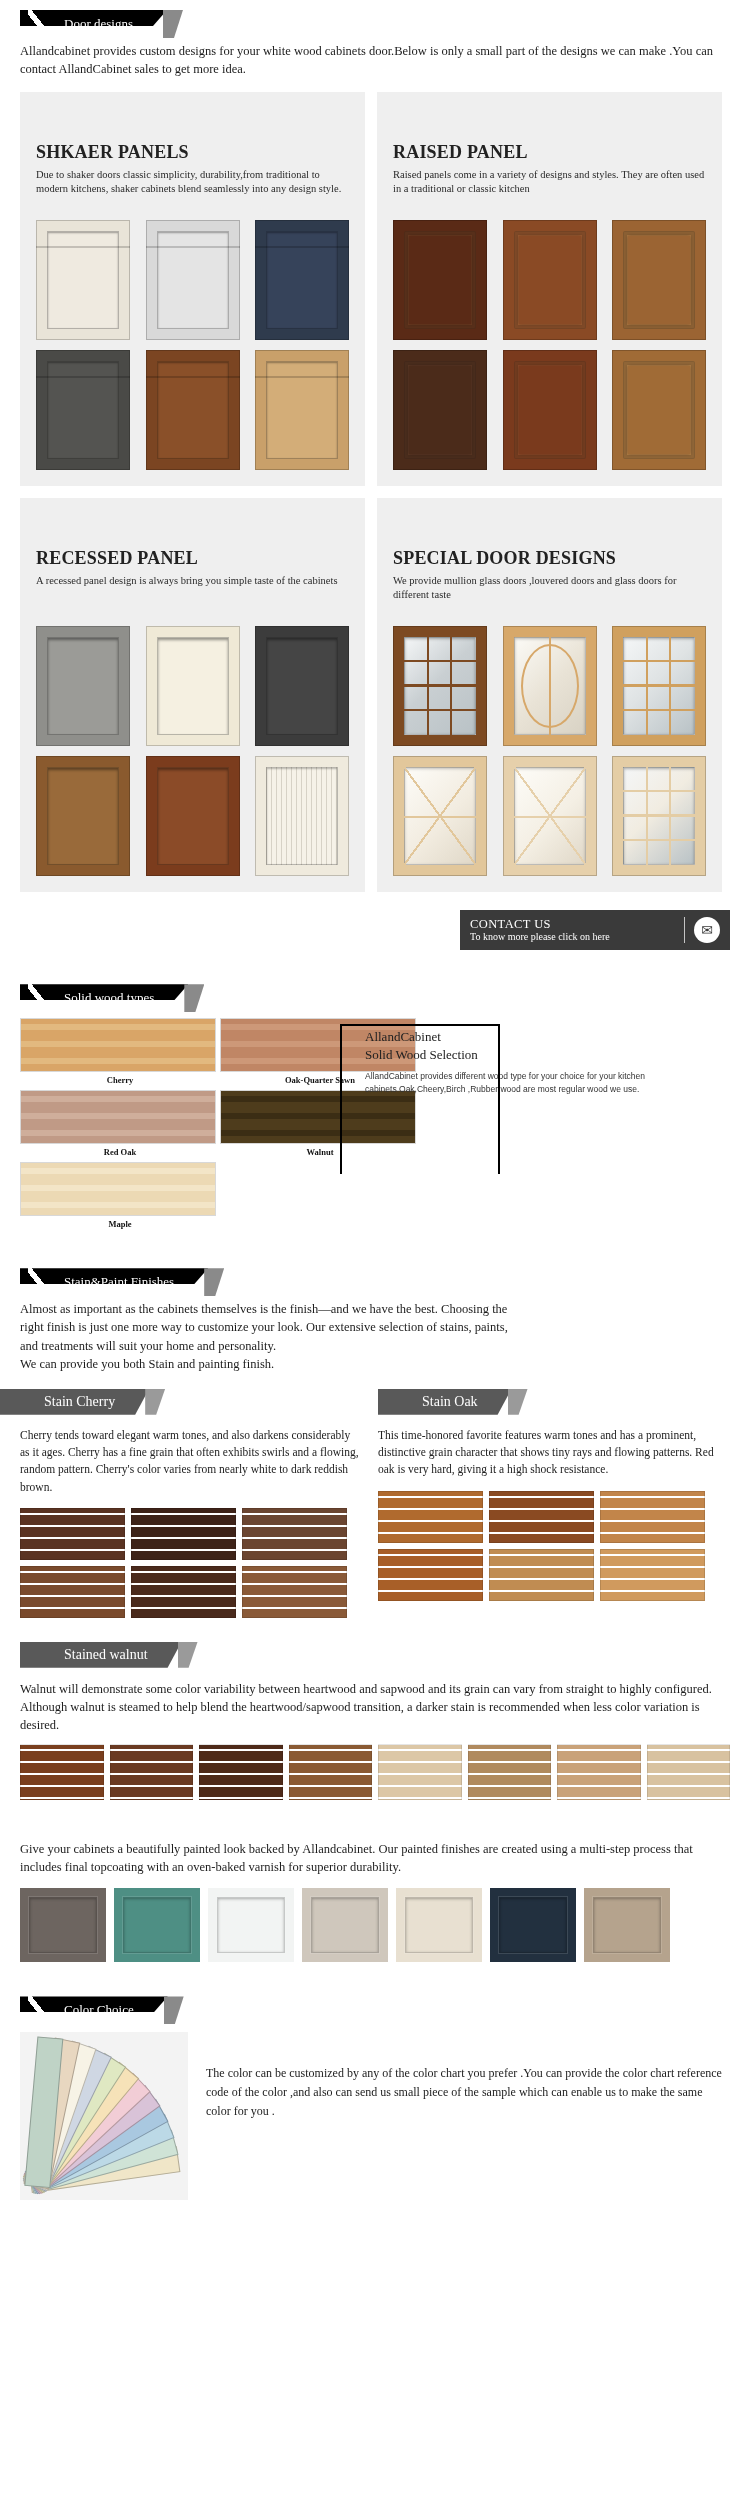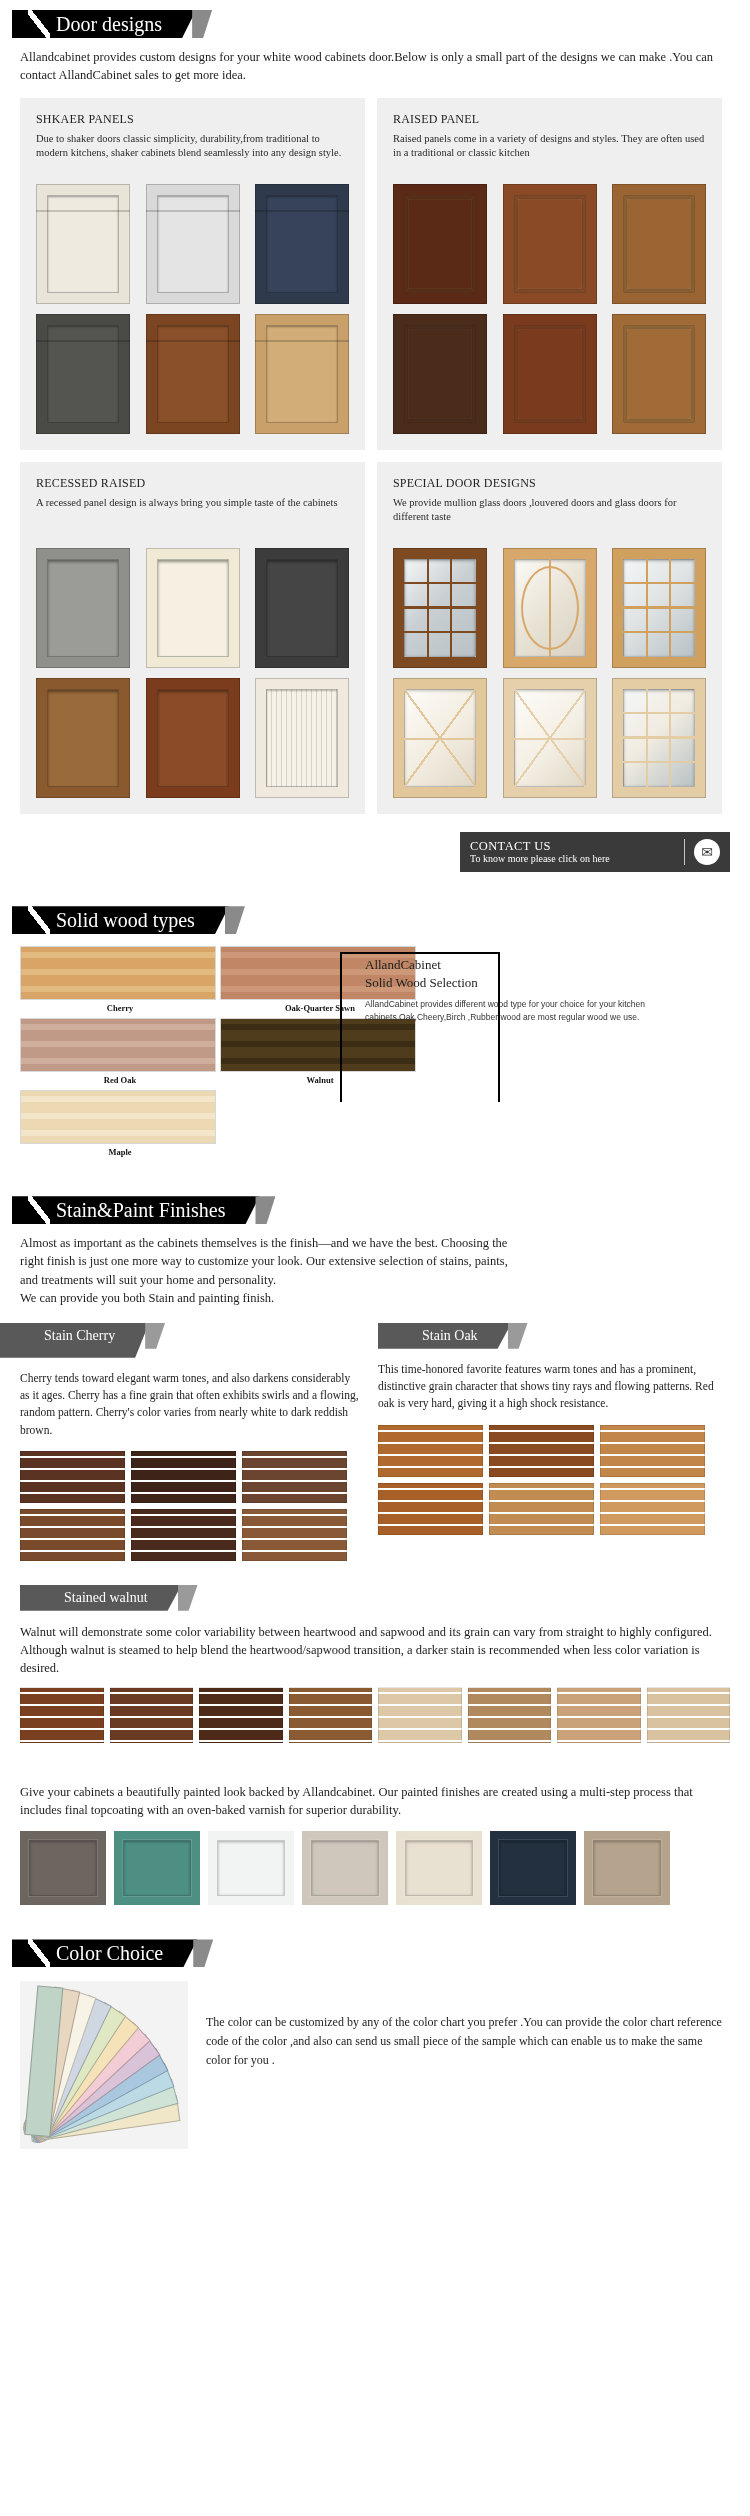--- a/index.html
+++ b/index.html
@@ -8,28 +8,28 @@
     background: #ffffff;
     font-family: "Liberation Serif", "DejaVu Serif", serif;
     color: #222;
   }
   .page { width:750px; position:relative; }
 
   
   .ribbon {
     position: relative;
     display: inline-block;
-    height: 28px;
+    height: 16px;
     line-height: 28px;
     padding: 0 34px 0 44px;
     color: #fff;
-    font-size: 20px;
+    font-size: 13px;
     font-family: "Liberation Serif","DejaVu Serif",serif;
     background: #000;
-    margin-left: 12px;
+    margin-left: 20px;
     clip-path: polygon(0 0, 100% 0, calc(100% - 14px) 100%, 0 100%);
   }
   .ribbon.dark { background:#000; }
   .ribbon.grey { background:#595959; }
   .ribbon-wrap { position:relative; display:inline-block; }
   .ribbon-tail {
     position:absolute; right:-16px; top:0; width:20px; height:28px;
     background:#8a8a8a;
     clip-path: polygon(0 0, 100% 0, 55% 100%, 0 100%);
   }
@@ -40,22 +40,22 @@
     line-height: 1.45;
     color: #1c1c1c;
     margin: 10px 20px 0 20px;
     font-family: "Liberation Serif","DejaVu Serif",serif;
   }
 
   
   .cards { display:flex; flex-wrap:wrap; gap:12px; margin:14px 20px 0 20px; }
   .card { width:345px; background:#efefef; padding:14px 16px 16px 16px; }
   .card h3 {
-    font-size:12px; font-weight:normal; letter-spacing:.2px;
-    font-family:"Liberation Serif","DejaVu Serif",serif; margin-bottom:5px;
+    font-size:18px; font-weight:bold; letter-spacing:.2px;
+    font-family:"Liberation Serif","DejaVu Serif",serif; margin-bottom:5px;margin-top:36px;
   }
   .card p { font-size:10.5px; line-height:1.35; color:#2a2a2a; min-height:42px;}
   .door-grid { display:flex; flex-wrap:wrap; gap:10px; margin-top:10px; justify-content:space-between;}
   .door { width:94px; height:120px; position:relative; }
 
   
   .door .frame { position:absolute; inset:0; border:1px solid rgba(0,0,0,.20); }
   .door .inner { position:absolute; inset:11px; border:1px solid rgba(0,0,0,.25); }
   .door .inner2 { position:absolute; inset:16px; }
   .door .railtop { position:absolute; left:0; right:0; top:26px; height:2px; background:rgba(0,0,0,.18); }
@@ -195,21 +195,21 @@
              <span class="inner2" style="background:#7a3a1d;box-shadow:0 0 3px rgba(0,0,0,.3)"></span>
           </div>
           <div class="door">
             <span class="frame" style="background:#a06b36"></span>
             <span class="inner" style="background:#af7c44;border-radius:2px;box-shadow:inset 0 0 0 3px rgba(0,0,0,.18)"></span>
              <span class="inner2" style="background:#a06b36;box-shadow:0 0 3px rgba(0,0,0,.3)"></span>
           </div>
         </div>
       </div>
       <div class="card">
-        <h3>RECESSED RAISED</h3>
+        <h3>RECESSED PANEL</h3>
      <p>A recessed panel design is always bring you simple taste of the cabinets</p>
      <div class="door-grid">
           <div class="door">
             <span class="frame" style="background:#8f8f8b"></span>
             <span class="inner" style="background:#9b9b97;box-shadow:inset 0 2px 3px rgba(0,0,0,.4)"></span>
           </div>
           <div class="door">
             <span class="frame" style="background:#efe9d6"></span>
             <span class="inner" style="background:#f5f0e1;box-shadow:inset 0 2px 3px rgba(0,0,0,.4)"></span>
           </div>
@@ -349,21 +349,21 @@
   <p class="para">
     <span>Almost as important as the cabinets themselves is the finish—and we have the best. Choosing the</span><br>
     <span>right finish is just one more way to customize your look. Our extensive selection of stains, paints,</span><br>
     <span>and treatments will suit your home and personality.</span><br>
     <span>We can provide you both Stain and painting finish.</span>
   </p>
 
   <div class="two-col" style="margin-top:16px">
     <div class="col">
       <span class="ribbon-wrap" style="margin-left:-20px;">
-        <span class="ribbon grey" style="margin-left:0;font-size:14px;height:35px;line-height:26px;">Stain Cherry</span>
+        <span class="ribbon grey" style="margin-left:0;font-size:14px;height:26px;line-height:26px;">Stain Cherry</span>
         <span style="position:absolute;right:-16px;top:0;width:20px;height:26px;background:#9a9a9a;clip-path:polygon(0 0,100% 0,55% 100%,0 100%)"></span>
       </span>
       <p class="desc">Cherry tends toward elegant warm tones, and also darkens considerably as it ages. Cherry has a fine grain that often exhibits swirls and a flowing, random pattern. Cherry's color varies from nearly white to dark reddish brown.</p>
       <div class="chip-grid" id="cherrychips">
           <div class="chip" style="background: repeating-linear-gradient(rgb(90, 51, 34) 0px, rgb(90, 51, 34) 4px, rgba(255, 255, 255, 0.08) 4px, rgba(255, 255, 255, 0.08) 6px, rgb(90, 51, 34) 6px, rgb(90, 51, 34) 12px);"></div>
           <div class="chip" style="background: repeating-linear-gradient(rgb(62, 35, 24) 0px, rgb(62, 35, 24) 4px, rgba(255, 255, 255, 0.08) 4px, rgba(255, 255, 255, 0.08) 6px, rgb(62, 35, 24) 6px, rgb(62, 35, 24) 12px);"></div>
           <div class="chip" style="background: repeating-linear-gradient(rgb(107, 69, 48) 0px, rgb(107, 69, 48) 4px, rgba(255, 255, 255, 0.08) 4px, rgba(255, 255, 255, 0.08) 6px, rgb(107, 69, 48) 6px, rgb(107, 69, 48) 12px);"></div>
           <div class="chip" style="background: repeating-linear-gradient(rgb(122, 74, 44) 0px, rgb(122, 74, 44) 4px, rgba(255, 255, 255, 0.08) 4px, rgba(255, 255, 255, 0.08) 6px, rgb(122, 74, 44) 6px, rgb(122, 74, 44) 12px);"></div>
           <div class="chip" style="background: repeating-linear-gradient(rgb(74, 42, 28) 0px, rgb(74, 42, 28) 4px, rgba(255, 255, 255, 0.08) 4px, rgba(255, 255, 255, 0.08) 6px, rgb(74, 42, 28) 6px, rgb(74, 42, 28) 12px);"></div>
           <div class="chip" style="background: repeating-linear-gradient(rgb(138, 90, 56) 0px, rgb(138, 90, 56) 4px, rgba(255, 255, 255, 0.08) 4px, rgba(255, 255, 255, 0.08) 6px, rgb(138, 90, 56) 6px, rgb(138, 90, 56) 12px);"></div>

